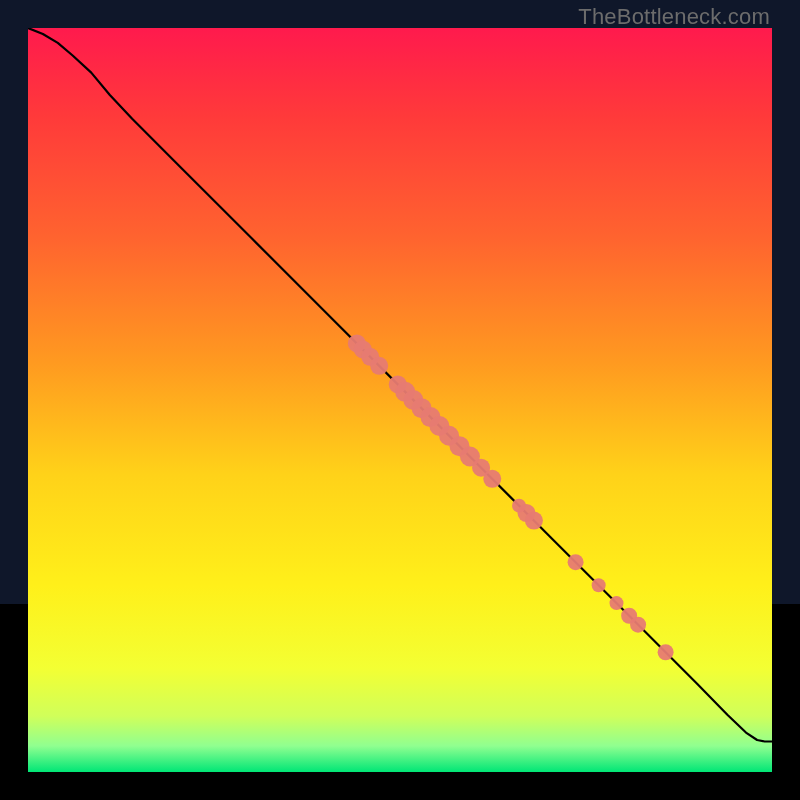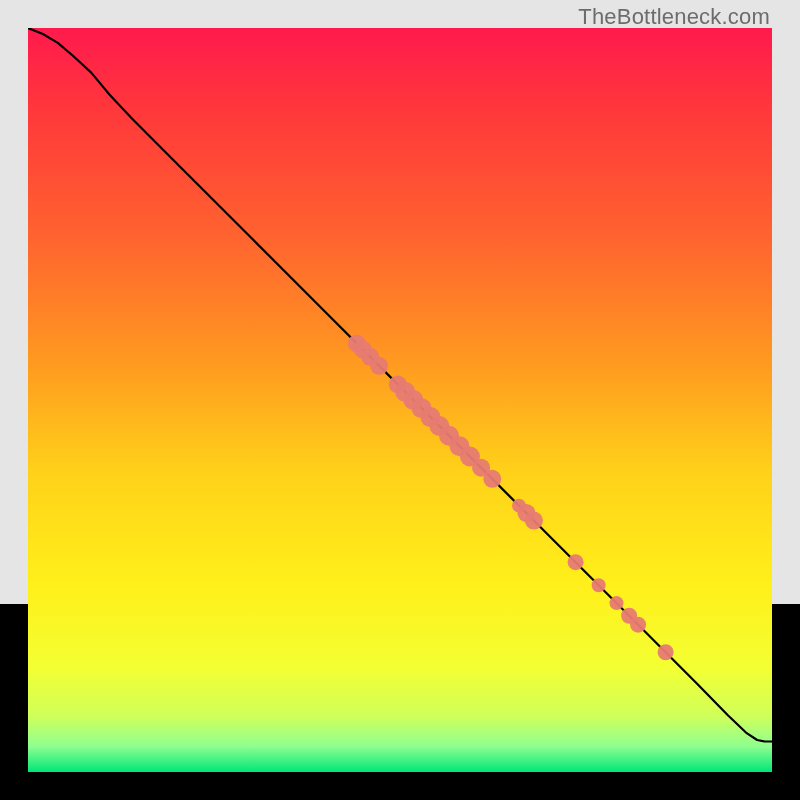--- a/index.html
+++ b/index.html
@@ -8,21 +8,21 @@
     width: 800px;
     height: 800px;
     overflow: hidden;
     background: #000;
     font-family: Arial, Helvetica, sans-serif;
   }
   .outer {
     position: relative;
     width: 800px;
     height: 604px;
-    background: #e5e5e5;
+    background: #0f172a;
   }
   .plot {
     position: absolute;
     left: 28px;
     top: 28px;
     width: 744px;
     height: 744px;
   }
   .watermark {
     position: absolute;

